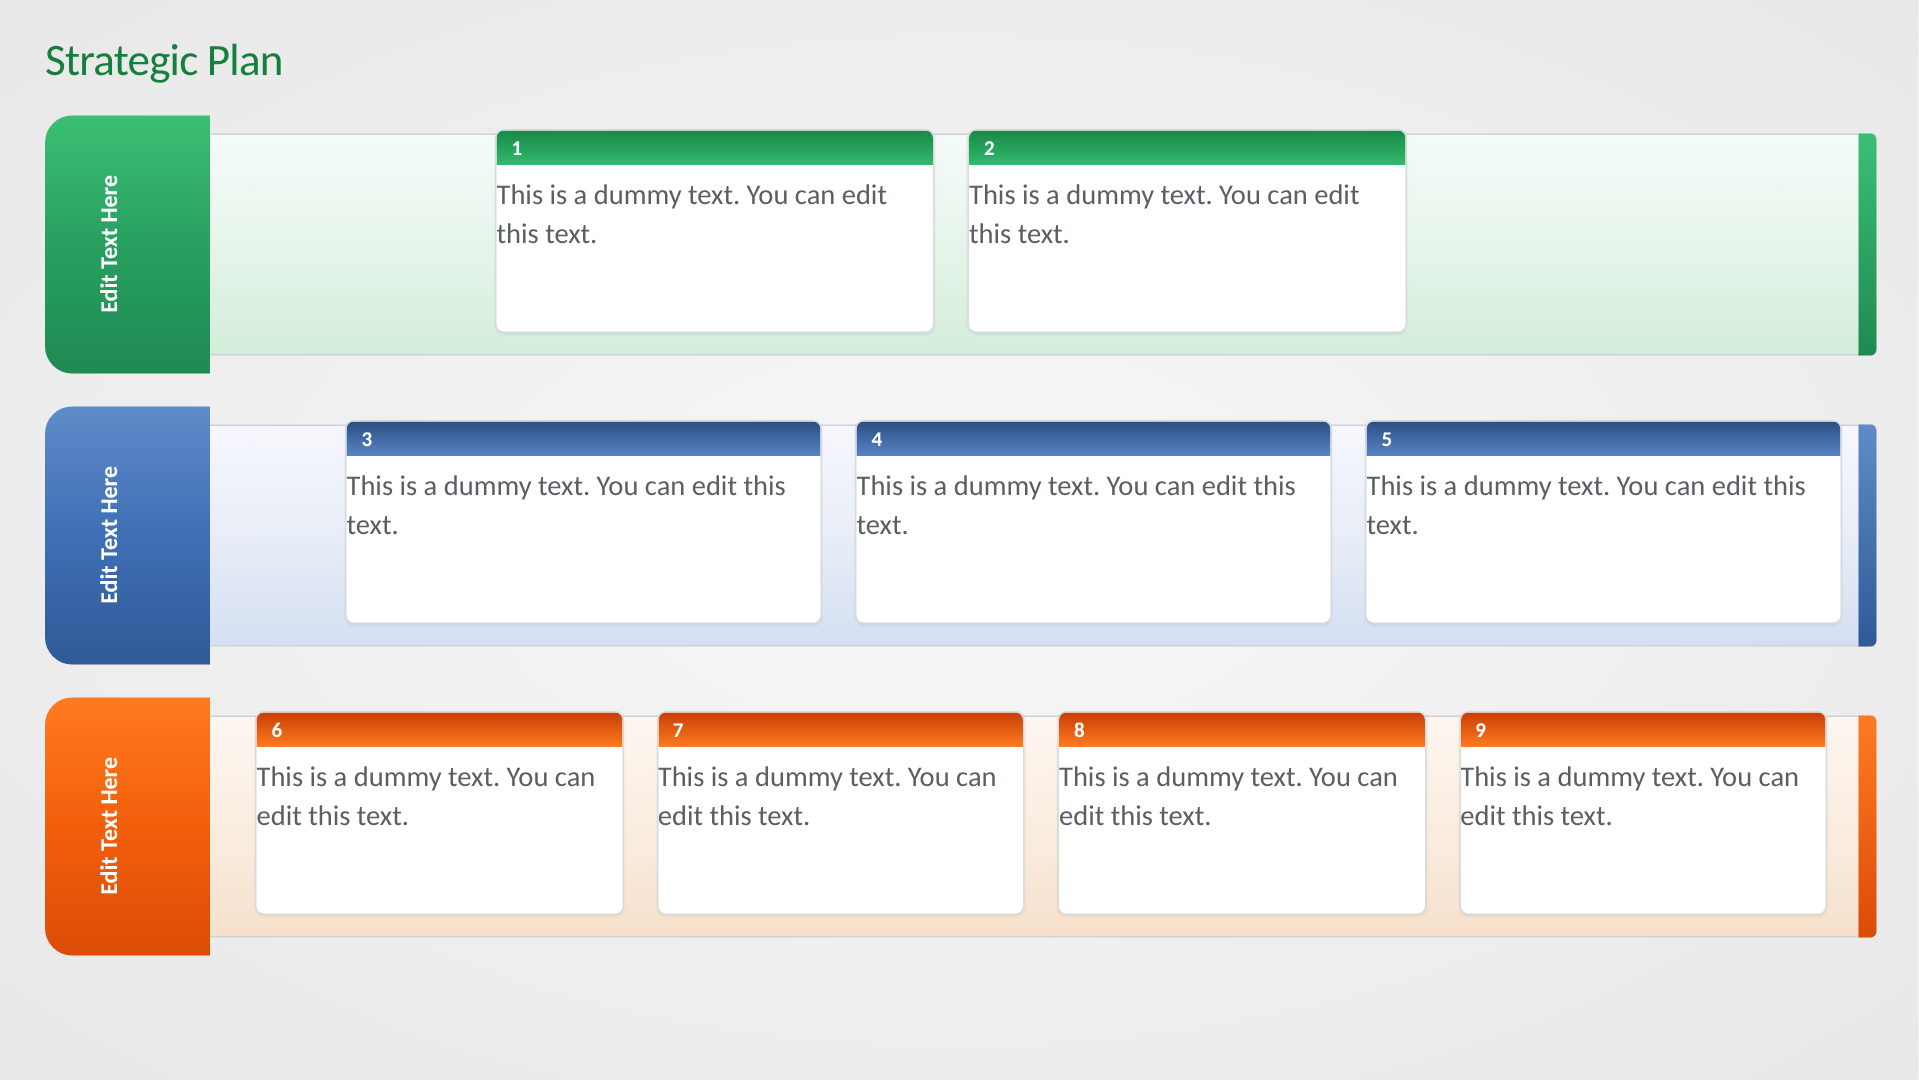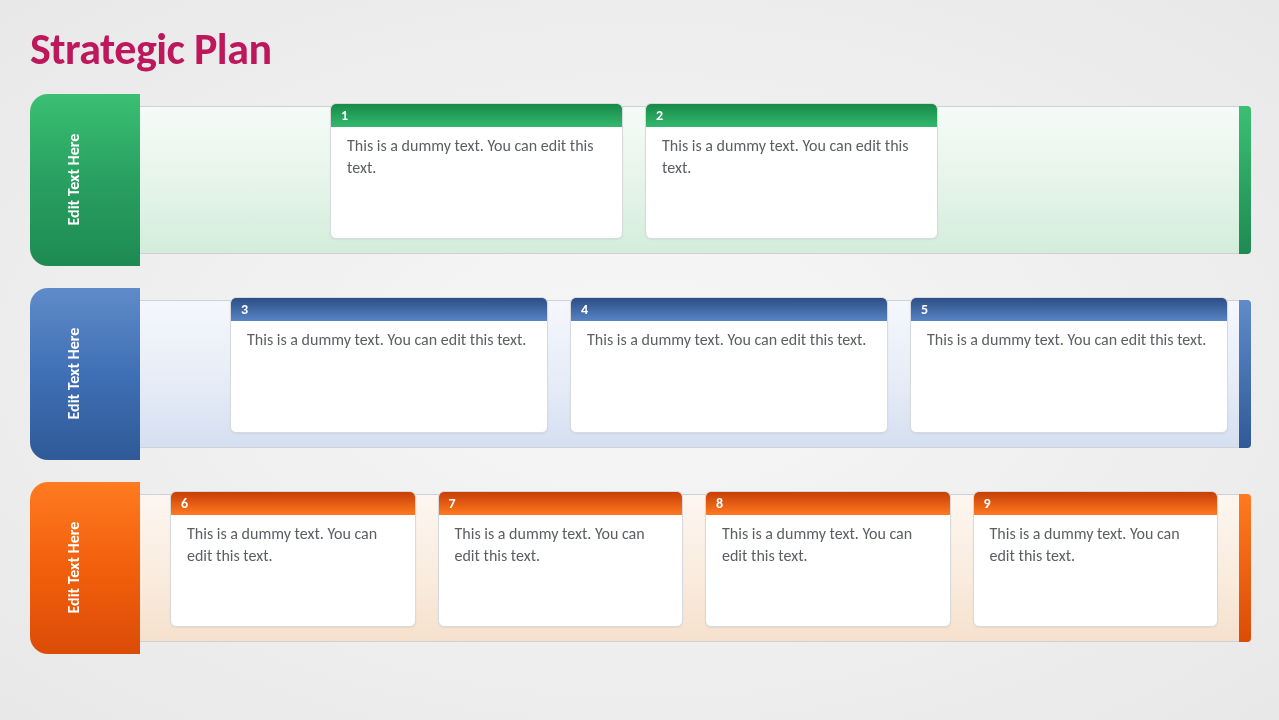--- a/index.html
+++ b/index.html
@@ -3,23 +3,23 @@
 <meta charset="utf-8">
 <style>
   * { box-sizing: border-box; margin: 0; padding: 0; }
   html, body { width: 1279px; height: 720px; }
   body {
     font-family: "Segoe UI", "Calibri", Arial, sans-serif;
     background: radial-gradient(ellipse at center, #f7f7f7 0%, #e8e8e8 100%);
     padding: 22px 30px;
   }
   .title {
-    font-size: 44px;
-    font-weight: 700;
-    color: #be185d;
+    font-size: 30px;
+    font-weight: 400;
+    color: #15803d;
     margin-bottom: 18px;
     letter-spacing: -0.5px;
   }
   .row {
     position: relative;
     margin-bottom: 22px;
     height: 172px;
   }
   .tab {
     position: absolute;
@@ -74,23 +74,23 @@
     margin-top: -10px;
   }
   .card-head {
     color: #fff;
     font-weight: 700;
     font-size: 14px;
     padding: 3px 10px;
     border-radius: 4px 4px 0 0;
   }
   .card-body {
-    padding: 8px 16px;
+    padding: 8px 0;
     color: #5b5f63;
-    font-size: 16px;
+    font-size: 19px;
     line-height: 1.35;
   }
   
   .theme-green .tab    { background: linear-gradient(180deg,#3bbf73 0%,#28a060 50%,#1e8a52 100%); }
   .theme-green .body   { background: linear-gradient(180deg,#f5fbf7 0%,#e3f3e8 60%,#d3edda 100%); }
   .theme-green .stripe { background: linear-gradient(180deg,#3bbf73,#1e8a52); }
   .theme-green .card-head { background: linear-gradient(180deg,#168a47 0%,#34b86e 100%); }
 
   .theme-blue .tab    { background: linear-gradient(180deg,#5f8bc9 0%,#3f6fb5 50%,#2f5a97 100%); }
   .theme-blue .body   { background: linear-gradient(180deg,#f5f7fc 0%,#e5ebf6 60%,#d4dff1 100%); }

